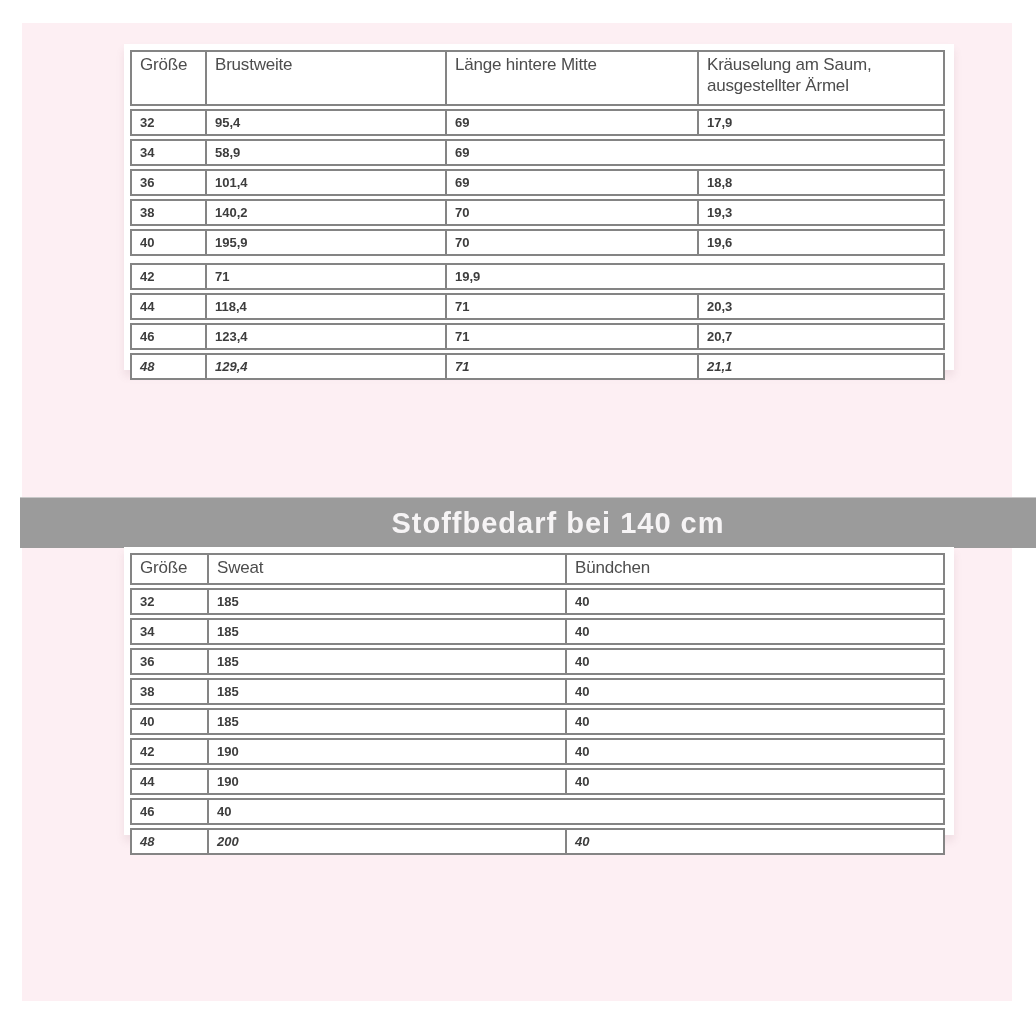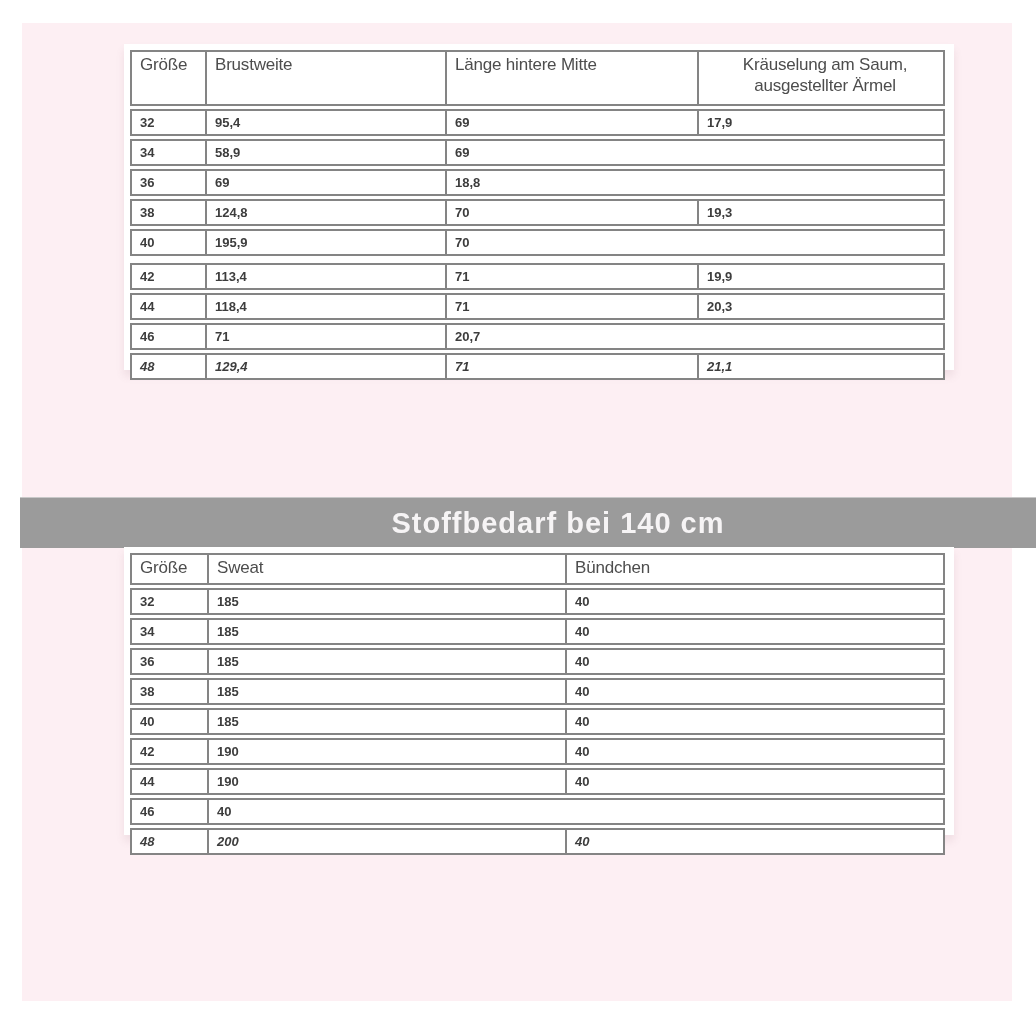--- a/index.html
+++ b/index.html
@@ -1,21 +1,21 @@
 <!DOCTYPE html>
 <html style="--frame: #ffffff; --page: #fdeff3; --banner: #9b9b9b; --banner-fg: #f6f4f5;"><head>
 <meta charset="utf-8">
 <style>
   html,body{margin:0;padding:0;}
   body{
     width:1036px;height:1020px;overflow:hidden;
     background:#ffffff;
     font-family:"Liberation Sans", sans-serif;
   }
-  #screen{position:relative;width:1036px;height:1020px;background:var(--frame,#ffffff);text-align:center;}
+  #screen{position:relative;width:1036px;height:1020px;background:var(--frame,#ffffff);}
 
   
   .page{
     position:absolute;left:22px;top:23px;width:990px;height:978px;
     background:var(--page,#fdeff3);
   }
 
   
   .card{
     position:absolute;background:#ffffff;
@@ -89,49 +89,51 @@
           <div class="tcell">69</div>
           <div class="tcell">17,9</div>
         </div>
         <div class="trow">
           <div class="tcell">34</div>
           <div class="tcell">58,9</div>
           <div class="tcell">69</div>
         </div>
         <div class="trow">
           <div class="tcell">36</div>
+          <div class="tcell">101,4</div>
           <div class="tcell">69</div>
           <div class="tcell">18,8</div>
         </div>
         <div class="trow">
           <div class="tcell">38</div>
-          <div class="tcell">124,8</div>
+          <div class="tcell">140,2</div>
           <div class="tcell">70</div>
           <div class="tcell">19,3</div>
         </div>
         <div class="trow">
           <div class="tcell">40</div>
           <div class="tcell">195,9</div>
           <div class="tcell">70</div>
+          <div class="tcell">19,6</div>
         </div>
         <div class="rowgap"></div>
         <div class="trow">
           <div class="tcell">42</div>
-          <div class="tcell">113,4</div>
           <div class="tcell">71</div>
           <div class="tcell">19,9</div>
         </div>
         <div class="trow">
           <div class="tcell">44</div>
           <div class="tcell">118,4</div>
           <div class="tcell">71</div>
           <div class="tcell">20,3</div>
         </div>
         <div class="trow">
           <div class="tcell">46</div>
+          <div class="tcell">123,4</div>
           <div class="tcell">71</div>
           <div class="tcell">20,7</div>
         </div>
         <div class="trow">
           <div class="tcell">48</div>
           <div class="tcell">129,4</div>
           <div class="tcell">71</div>
           <div class="tcell">21,1</div>
         </div>
       </div>

